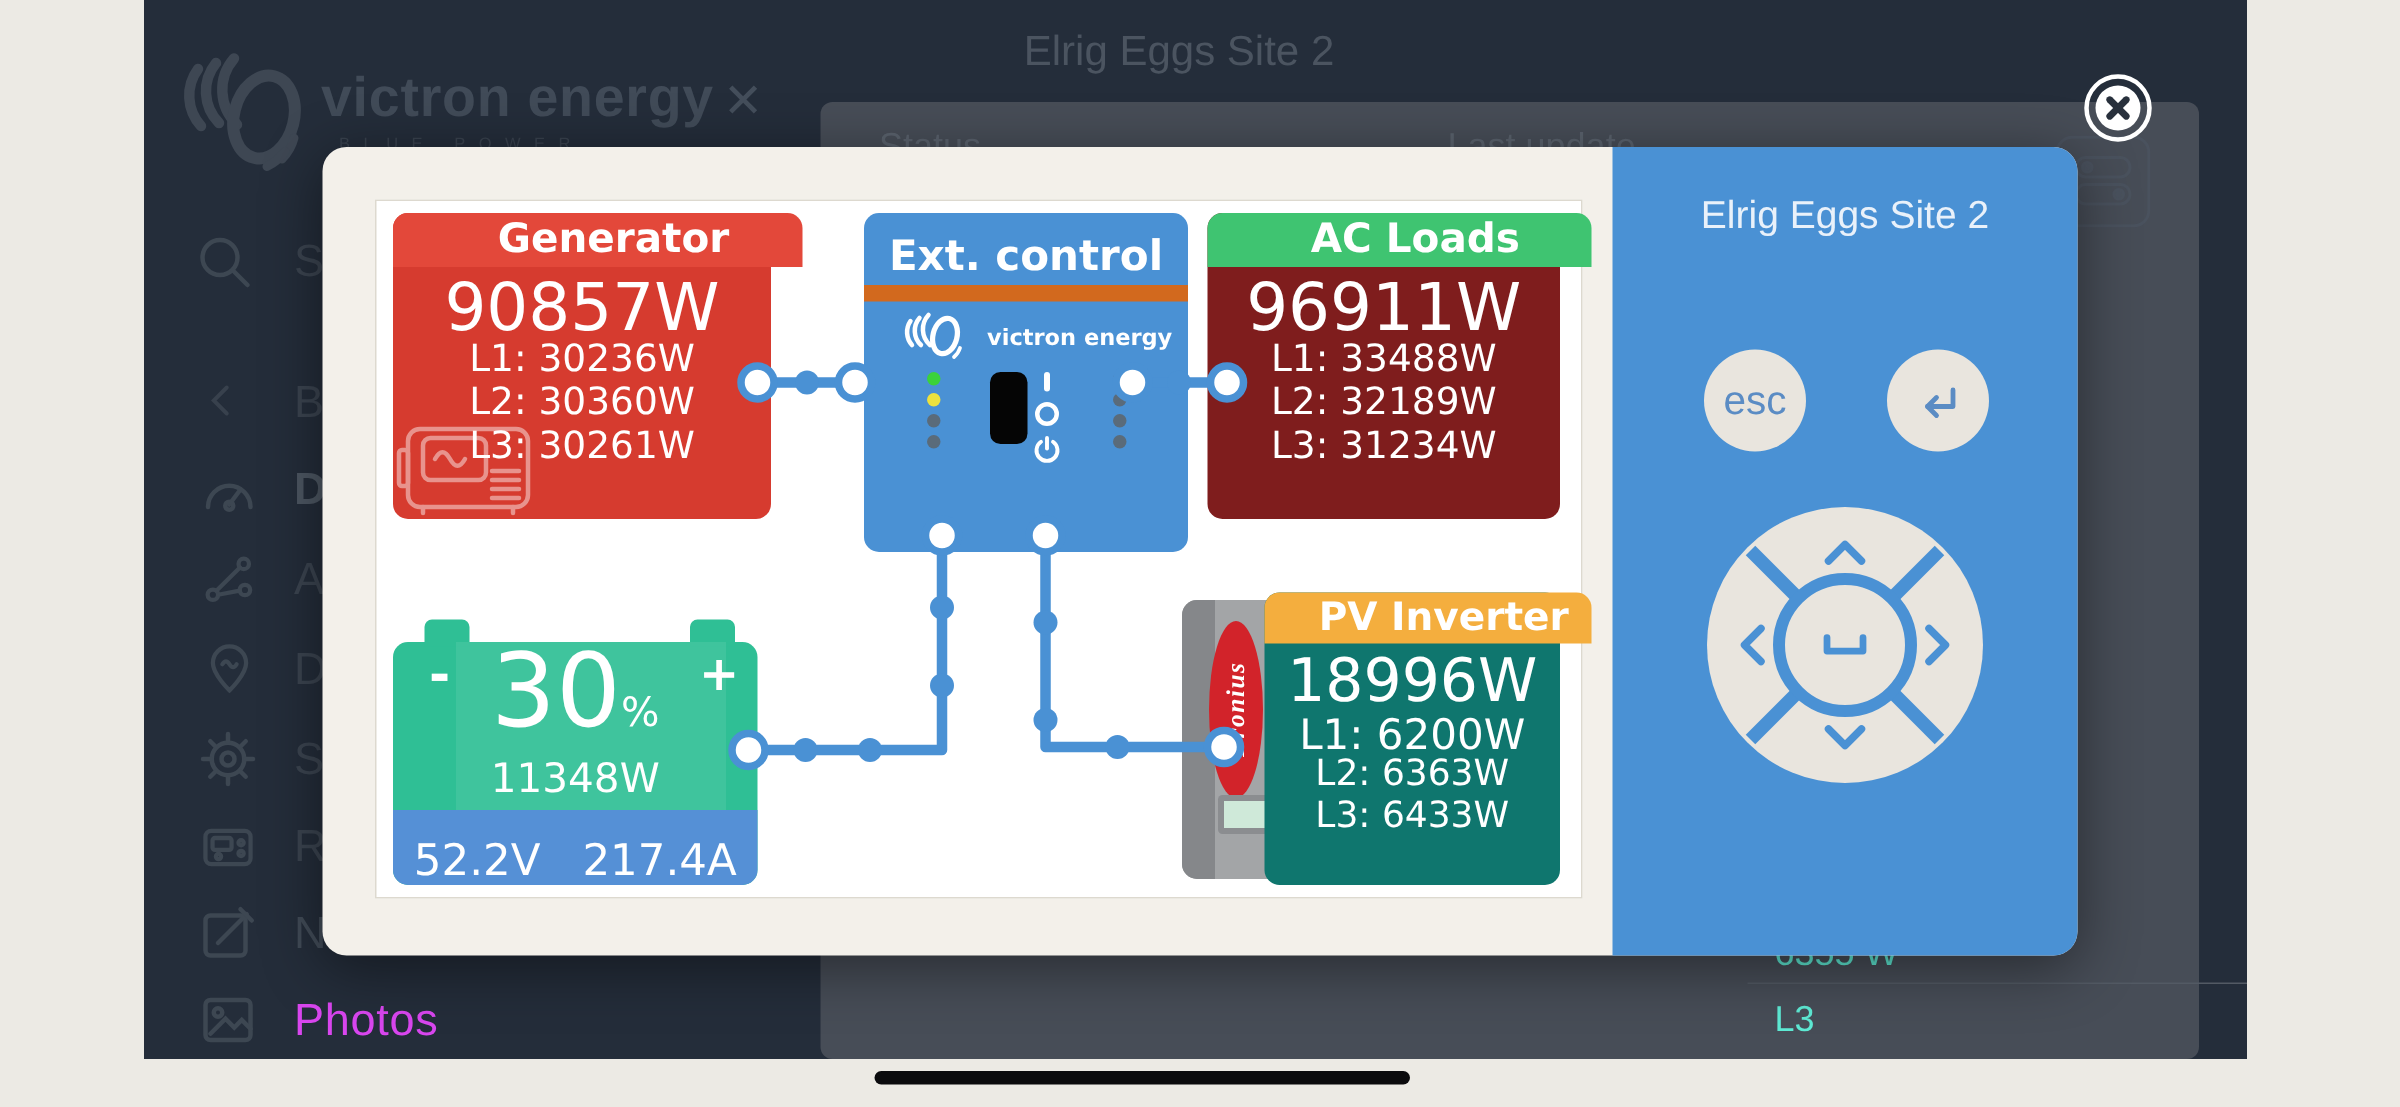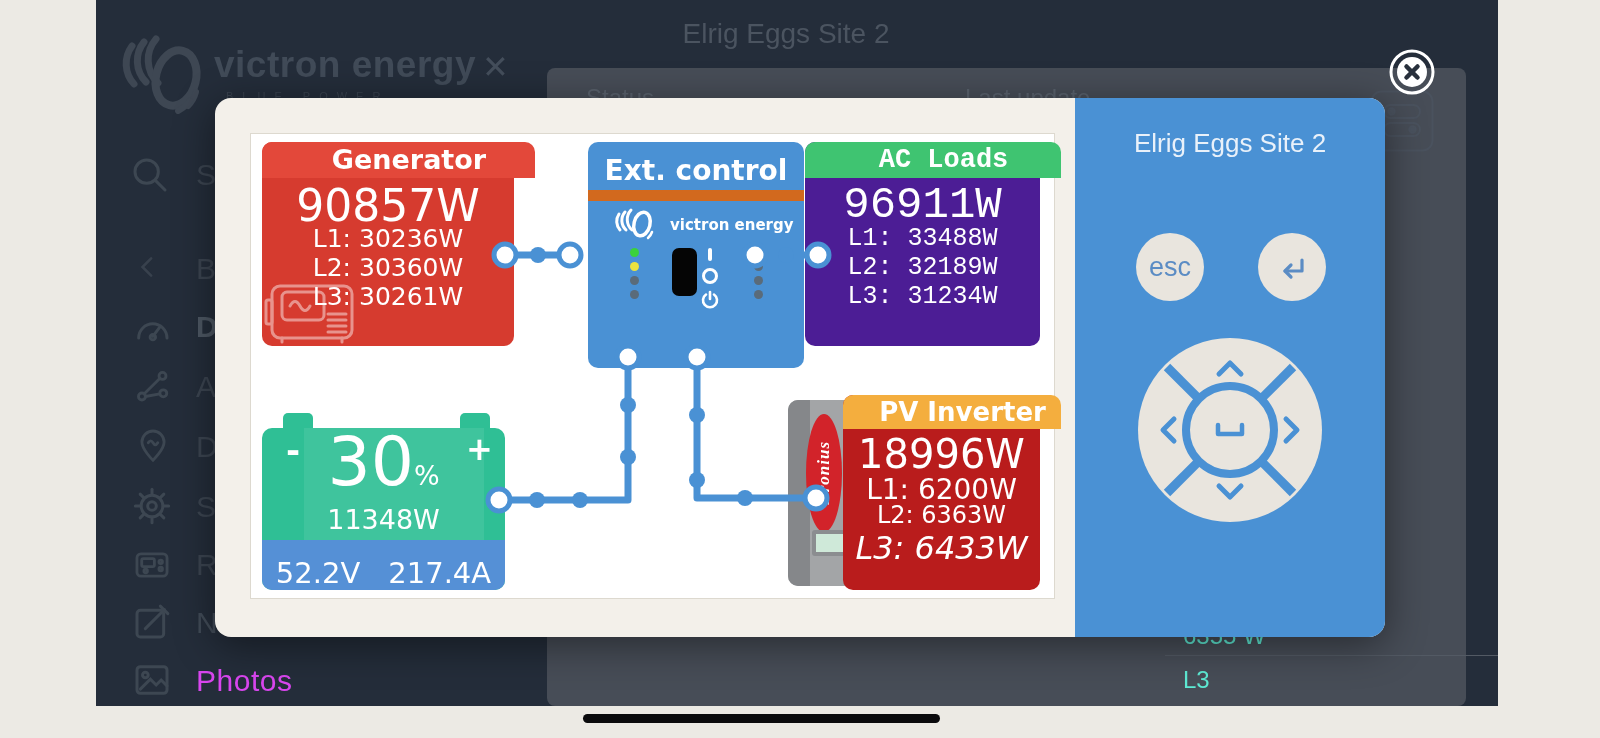--- a/index.html
+++ b/index.html
@@ -196,21 +196,21 @@
         <line x1="64" y1="36" x2="82" y2="36"></line>
           <line x1="64" y1="42" x2="82" y2="42"></line>
         <line x1="64" y1="48" x2="82" y2="48"></line>
           <line x1="64" y1="54" x2="82" y2="54"></line>
         <line x1="18" y1="60" x2="18" y2="64"></line>
           <line x1="78" y1="60" x2="78" y2="64"></line>
       </g>
     </svg>
   </div>
 
-  <div class="box" style="left:588px;top:142px;width:216px;height:226px;background:#4a91d4;">
+  <div class="box" style="left:576px;top:142px;width:216px;height:226px;background:#4a91d4;">
     <div class="ctext" style="top:12px;font-size:28px;font-weight:bold;">Ext. control</div>
     <div class="abs" style="left:0;top:48px;width:100%;height:11px;background:#d2691e;"></div>
     <svg class="abs" style="left:24px;top:64px;" width="50" height="36" viewBox="0 0 50 36">
       <g fill="none" stroke="#ffffff" stroke-linecap="round">
         <path d="M7 8 a13 13 0 0 0 1 16" stroke-width="3"></path>
         <path d="M13 6 a13 13 0 0 0 1 18" stroke-width="3"></path>
         <path d="M19 4 a14 14 0 0 0 1 20" stroke-width="3"></path>
         <ellipse cx="30" cy="18" rx="8" ry="12" stroke-width="3.5" transform="rotate(14 30 18)"></ellipse>
         <path d="M36 32 a13 13 0 0 0 4 -6" stroke-width="2.5"></path>
       </g>
@@ -232,21 +232,21 @@
     <div class="abs" style="left:120px;top:106px;width:3.5px;height:13px;background:#fff;border-radius:2px;"></div>
     <div class="abs" style="left:114px;top:126px;width:10px;height:10px;border:3.5px solid #fff;border-radius:50%;"></div>
     <svg class="abs" style="left:112px;top:148px;" width="20" height="20" viewBox="0 0 20 20">
       <g fill="none" stroke="#ffffff" stroke-width="2.6" stroke-linecap="round">
         <path d="M6 4.5 a7 7 0 1 0 8 0"></path>
           <line x1="10" y1="2" x2="10" y2="9"></line>
       </g>
     </svg>
   </div>
 
-  <div class="box" style="left:805px;top:142px;width:235px;height:204px;background:#4c1d95;font-family:Liberation Mono, monospace;">
+  <div class="box" style="left:805px;top:142px;width:235px;height:204px;background:#7f1d1d;">
     <div class="hdr" style="height:36px;line-height:36px;font-size:27px;background:#3fc471;">AC Loads</div>
     <div class="ctext" style="top:38px;font-size:44px;">96911W</div>
     <div class="ctext lline" style="top:82px;">L1: 33488W</div>
     <div class="ctext lline" style="top:111px;">L2: 32189W</div>
     <div class="ctext lline" style="top:140px;">L3: 31234W</div>
   </div>
 
   <div class="box" style="left:262px;top:428px;width:243px;height:162px;background:#2fbf95;">
     <div class="abs" style="left:21px;top:-15px;width:30px;height:18px;background:#2fbf95;border-radius:5px 5px 0 0;"></div>
     <div class="abs" style="left:198px;top:-15px;width:30px;height:18px;background:#2fbf95;border-radius:5px 5px 0 0;"></div>
@@ -269,26 +269,26 @@
     <div class="abs" style="left:18px;top:14px;width:36px;height:118px;border-radius:50%;background:#d2232a;
          display:flex;align-items:center;justify-content:center;">
       <span style="writing-mode:vertical-rl;transform:rotate(180deg);color:#fff;font-style:italic;font-weight:bold;
             font-size:17px;letter-spacing:1px;font-family:'Liberation Serif',serif;">Fronius</span>
     </div>
     <div class="abs" style="left:24px;top:130px;width:62px;height:26px;background:#8b8d90;border-radius:3px;">
       <div class="abs" style="left:4px;top:4px;width:54px;height:18px;background:#cfe9d9;"></div>
     </div>
   </div>
 
-  <div class="box" style="left:843px;top:395px;width:197px;height:195px;background:#b91c1c;z-index:13;">
+  <div class="box" style="left:843px;top:395px;width:197px;height:195px;background:#0f766e;z-index:13;">
     <div class="hdr" style="height:34px;line-height:34px;font-size:26px;background:#f4ae3e;">PV Inverter</div>
     <div class="ctext" style="top:36px;font-size:40px;">18996W</div>
     <div class="ctext" style="top:78px;font-size:28px;">L1: 6200W</div>
     <div class="ctext" style="top:106px;font-size:24px;">L2: 6363W</div>
-    <div class="ctext" style="top:134px;font-size:32px;font-style:italic;">L3: 6433W</div>
+    <div class="ctext" style="top:134px;font-size:24px;">L3: 6433W</div>
   </div>
 
   <svg class="abs" style="left:0;top:0;z-index:14;pointer-events:none;" width="1600" height="738" viewBox="0 0 1600 738">
     <g fill="none" stroke="#4a91d4" stroke-width="7" stroke-linejoin="round">
       <path d="M505 255 H570"></path>
       <path d="M755 255 H818"></path>
       <path d="M499 500 H628 V357"></path>
       <path d="M697 357 V498 H816"></path>
     </g>
     <g fill="#4a91d4">

